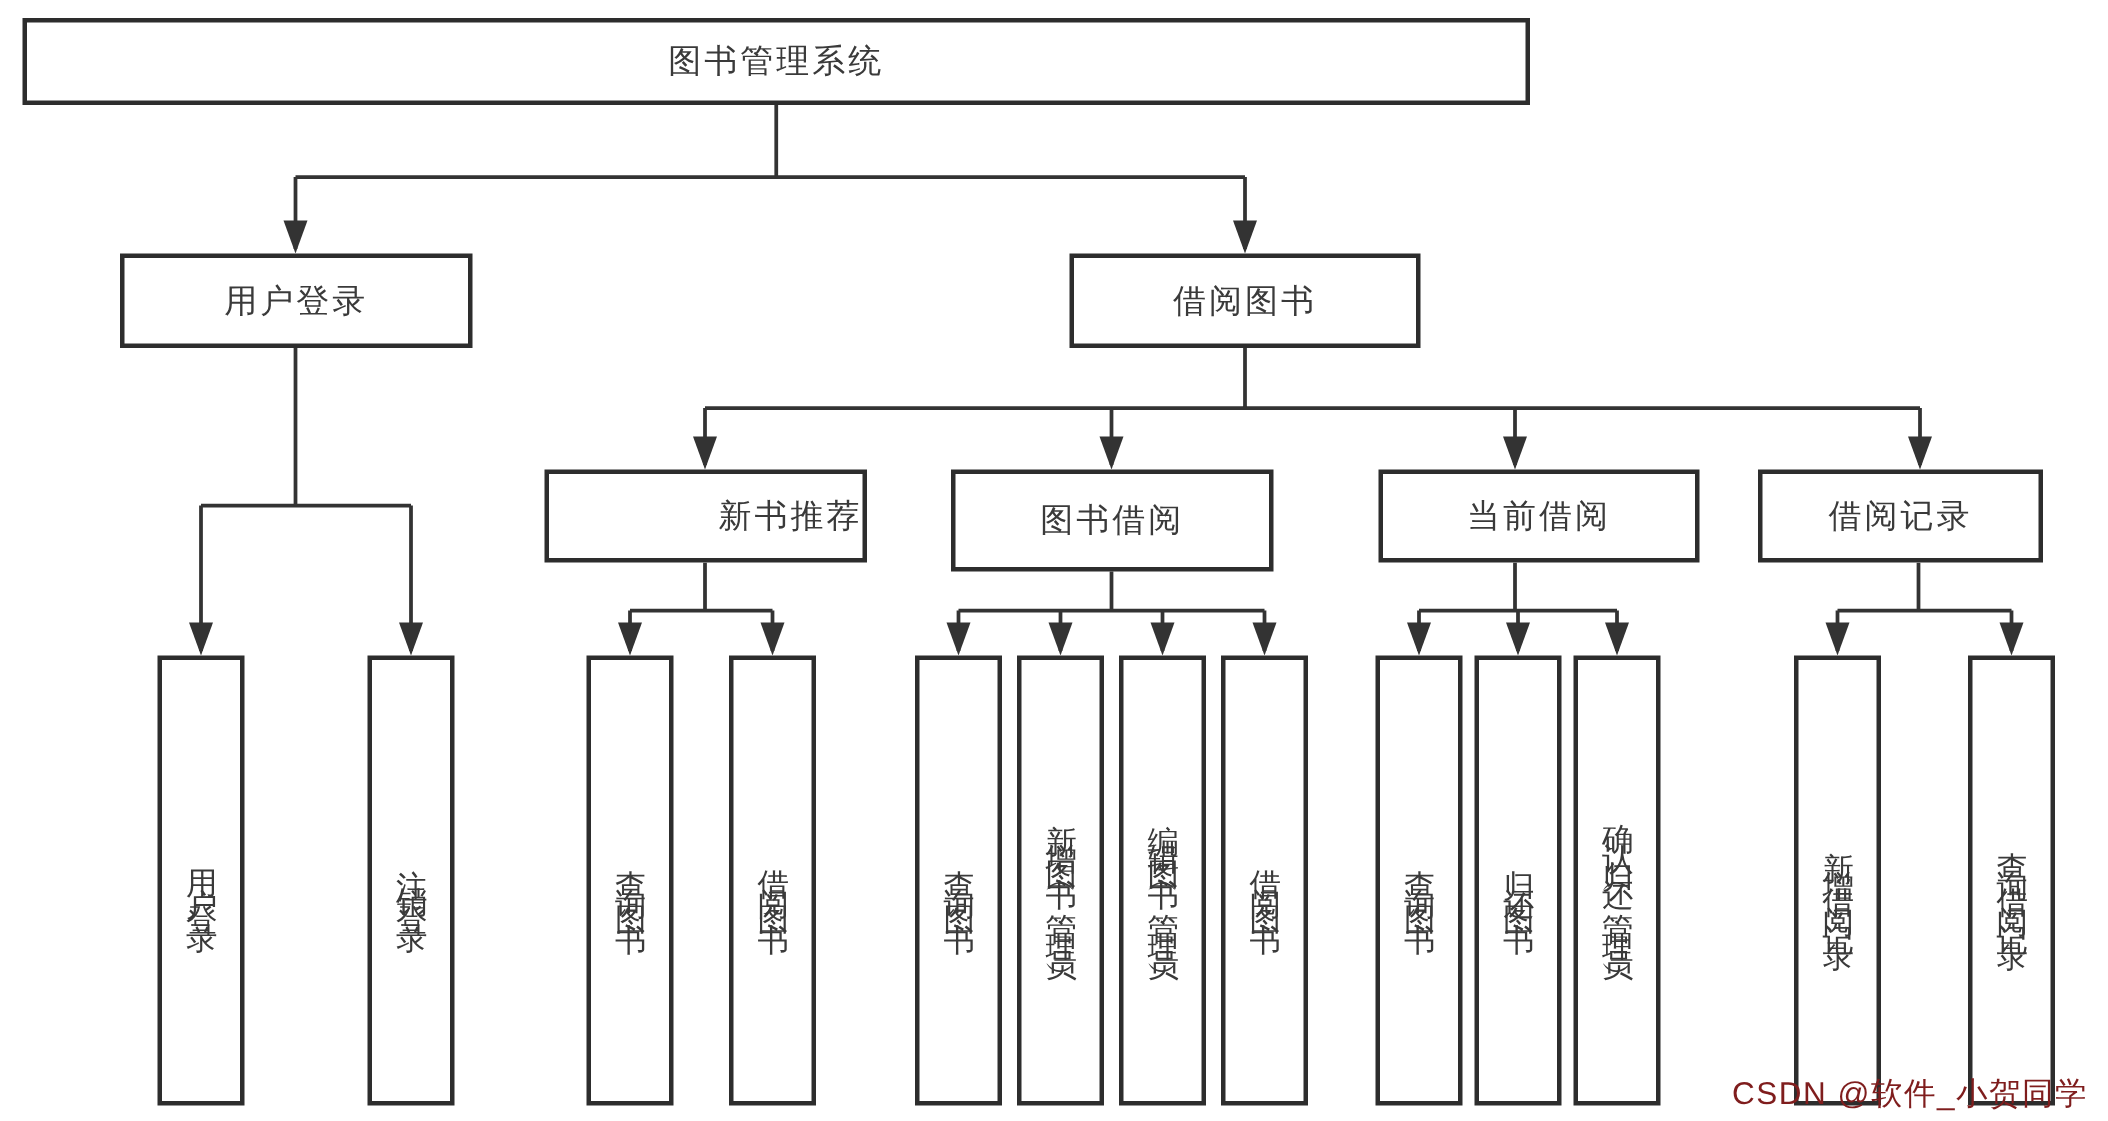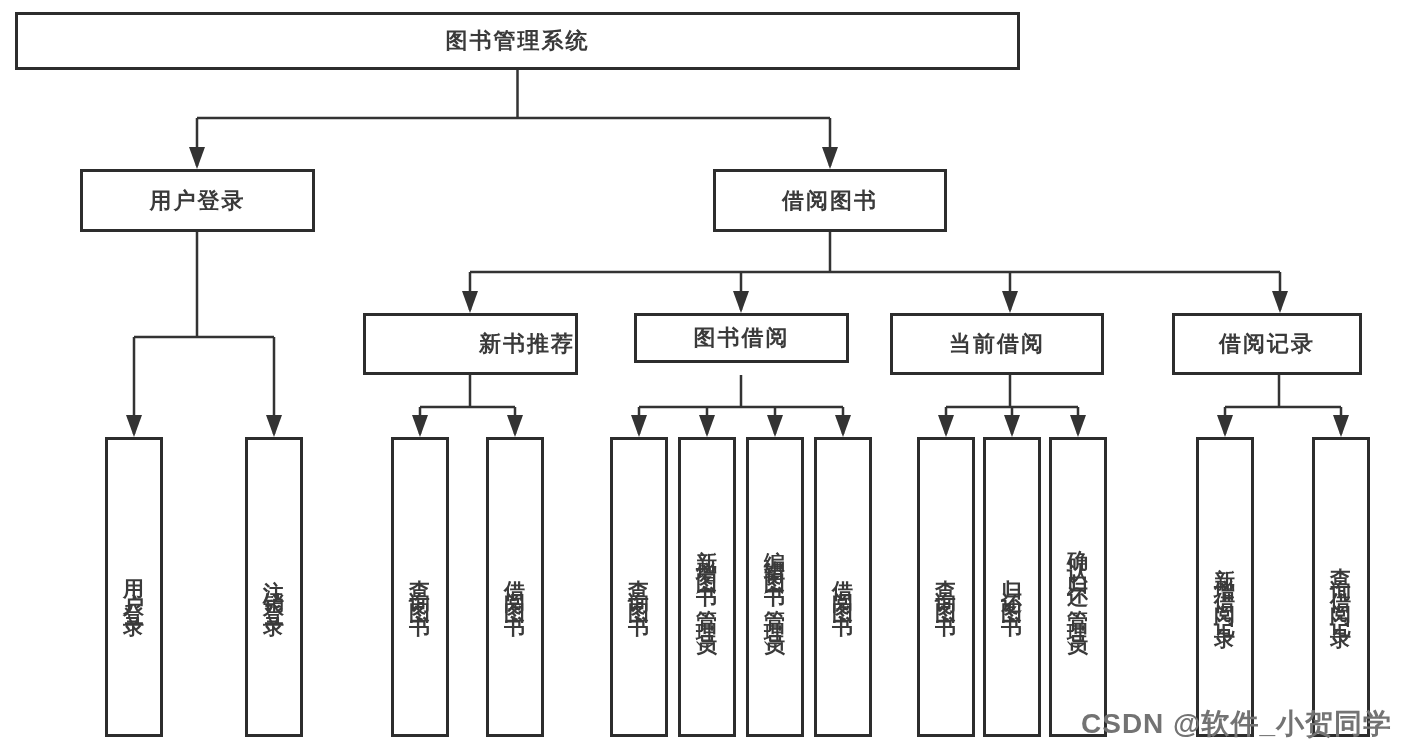--- a/index.html
+++ b/index.html
@@ -1,32 +1,32 @@
 <!DOCTYPE html>
 <html><head>
 <meta charset="utf-8">
 <style>
   html,body { margin:0; padding:0; background:#ffffff; }
   .canvas {
     position:relative; width:1405px; height:747px; background:#ffffff;
-    font-family:"Liberation Sans","DejaVu Sans",sans-serif; overflow:hidden;font-weight:bold;
+    font-family:"Liberation Sans","DejaVu Sans",sans-serif; overflow:hidden;
   }
   .connectors { position:absolute; left:0; top:0; width:1405px; height:747px; }
   .box {
     position:absolute; box-sizing:border-box; background:#ffffff;
     border:3px solid #2d2d2d; display:flex; align-items:center; justify-content:center;
     color:#3a3a3a; font-size:22px; letter-spacing:2px; white-space:nowrap;
   }
   .vbox span {
     writing-mode:vertical-rl; text-orientation:mixed;
     font-size:21px; letter-spacing:12px; line-height:1;
   }
   .watermark {
     position:absolute; right:13px; bottom:4px;
-    font-size:28px; letter-spacing:1px; color:#737373;
+    font-size:21px; letter-spacing:1px; color:#7f1d1d;
   }
   svg path { stroke:#333333; stroke-width:2.5; fill:none; }
   svg polygon { fill:#333333; stroke:none; }
 </style>
 </head>
 <body>
 
 <div class="canvas">
 
   <svg class="connectors" width="1405" height="747" viewBox="0 0 1405 747" xmlns="http://www.w3.org/2000/svg">
@@ -72,24 +72,24 @@
   <div class="box" style="left:80px;top:169px;width:235px;height:63px;">
     <span>用户登录</span>
   </div>
   <div class="box" style="left:713px;top:169px;width:234px;height:63px;">
     <span>借阅图书</span>
   </div>
 
   <div class="box" style="left:363px;top:313px;width:215px;height:62px;justify-content:flex-end;">
     <span>新书推荐</span>
   </div>
-  <div class="box" style="left:634px;top:313px;width:215px;height:50px;justify-content:center;">
+  <div class="box" style="left:634px;top:313px;width:215px;height:68px;justify-content:center;">
     <span>图书借阅</span>
   </div>
-  <div class="box" style="left:890px;top:313px;width:214px;height:62px;">
+  <div class="box" style="left:919px;top:313px;width:214px;height:62px;">
     <span>当前借阅</span>
   </div>
   <div class="box" style="left:1172px;top:313px;width:190px;height:62px;">
     <span>借阅记录</span>
   </div>
 
   <div class="box vbox" style="left:105px;top:437px;width:58px;height:300px;">
     <span>用户登录</span>
   </div>
   <div class="box vbox" style="left:245px;top:437px;width:58px;height:300px;">

